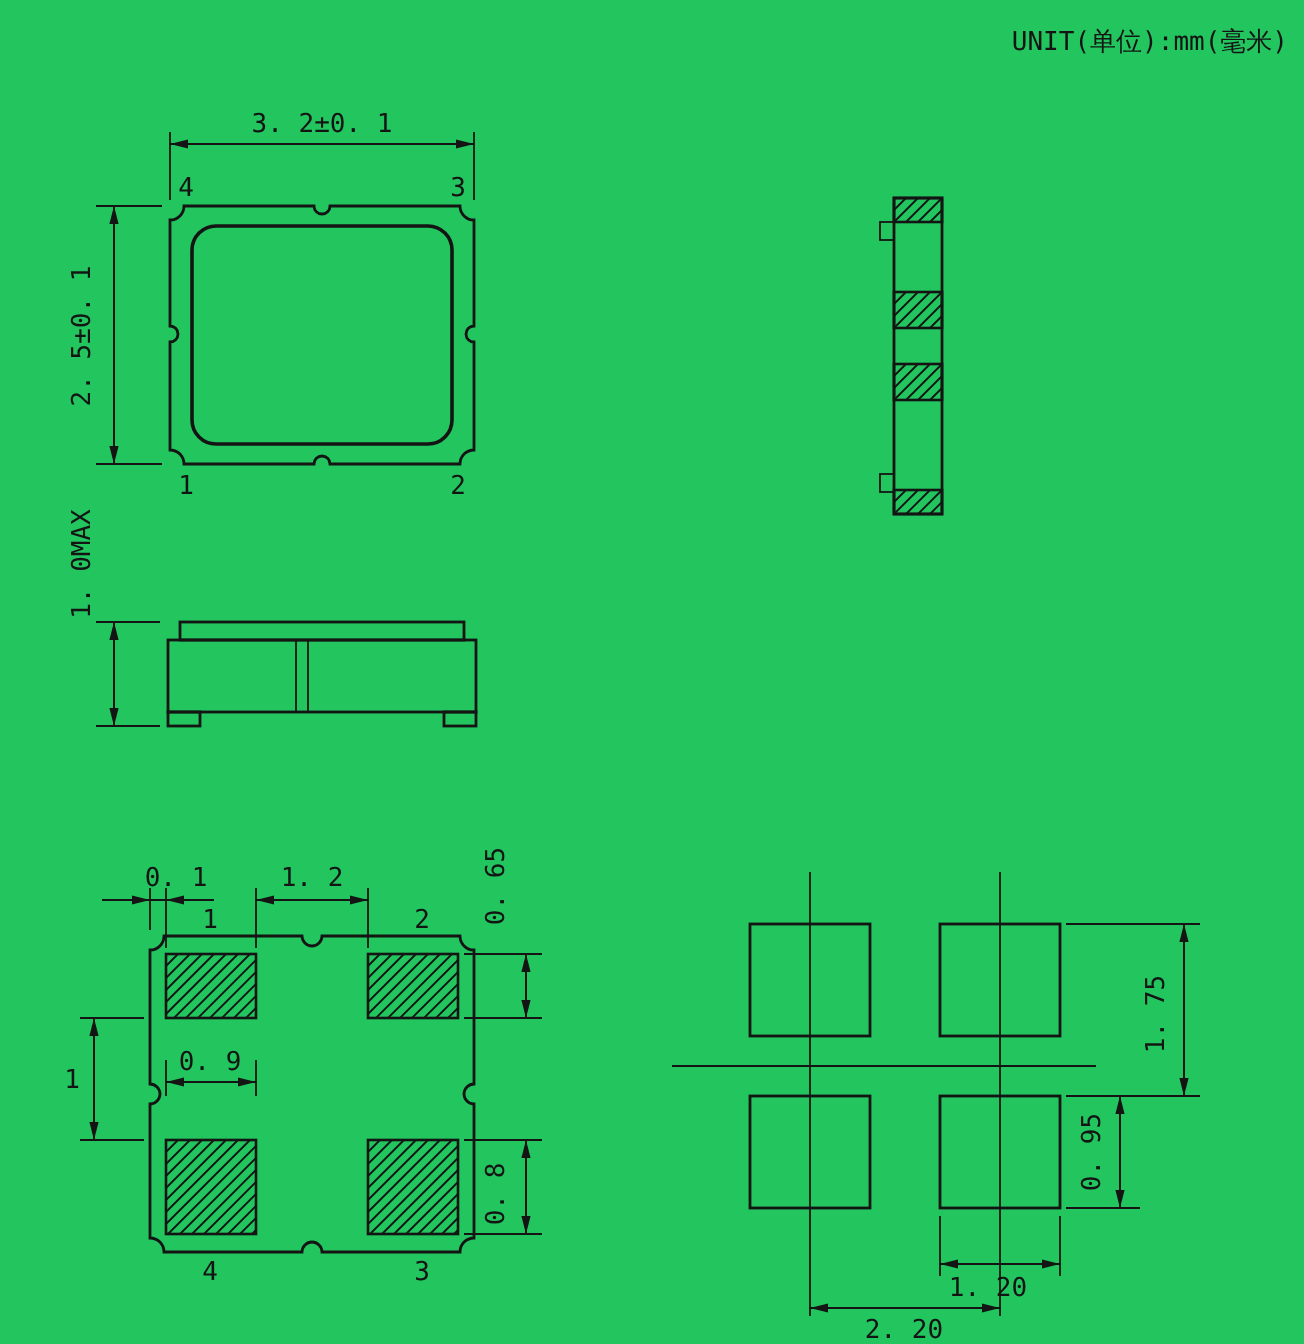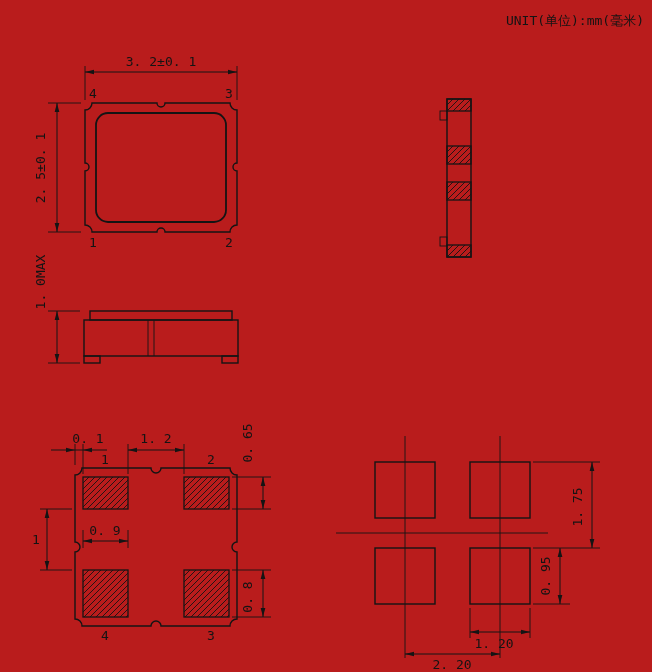--- a/index.html
+++ b/index.html
@@ -1,17 +1,17 @@
 <!DOCTYPE html>
 <html><head>
 <meta charset="utf-8">
 <style>
   html,body{margin:0;padding:0;background:#ffffff;}
   body{width:652px;height:672px;overflow:hidden;}
-  .sheet{position:relative;width:652px;height:672px;background:#b91c1c;}
+  .sheet{position:relative;width:652px;height:672px;background:#22c55e;}
   svg{display:block;}
   svg text{font-family:"DejaVu Sans Mono","Liberation Mono",monospace;font-size:13px;fill:#141414;}
   .thick{fill:none;stroke:#141414;stroke-width:1.8;}
   .med{fill:none;stroke:#141414;stroke-width:1.4;}
   .ext{stroke:#141414;stroke-width:0.9;fill:none;}
   .cl{stroke:#141414;stroke-width:0.9;fill:none;}
 </style>
 </head>
 <body>
 

